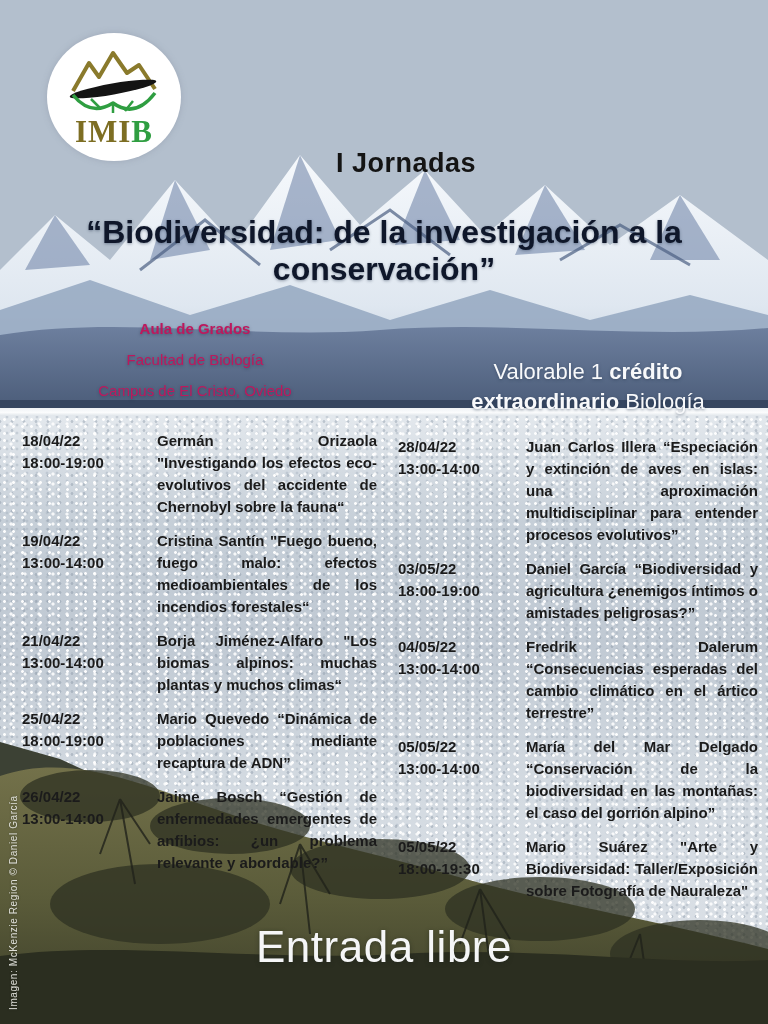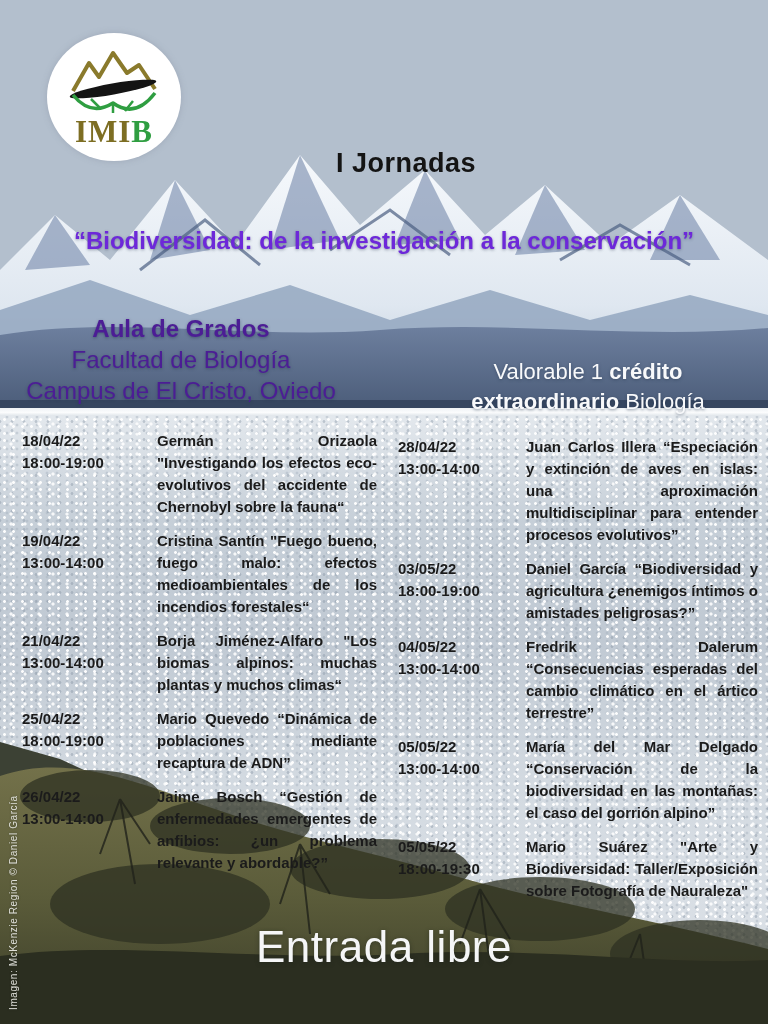--- a/index.html
+++ b/index.html
@@ -38,25 +38,25 @@
   .imib-word { font-family:"Liberation Serif", serif; font-weight:bold; font-size:31px; letter-spacing:1px; line-height:1; }
   .imib-word .imi { color:#7d6e23; }
   .imib-word .b { color:#2f9e41; }
   .imib-emblem { position:absolute; top:10px; left:14px; }
   .logo-oviedo { left:604px; top:28px; width:122px; height:124px; display:flex; flex-direction:column; align-items:center; justify-content:space-between; padding:10px 6px 9px; text-align:center; }
   .oviedo-text { font-size:10px; line-height:12px; color:#3a3a3a; white-space:pre-line; }
 
   
   .event-title { position:absolute; left:0; top:148px; width:768px; text-align:center;
     font-size:27px; font-weight:bold; color:#141414; letter-spacing:.5px;padding-left:44px; }
-  .main-title { position:absolute; left:64px; top:222px; width:640px; text-align:center;
-    font-size:24px; line-height:37px; font-weight:bold; color:#6d28d9;
+  .main-title { position:absolute; left:64px; top:214px; width:640px; text-align:center;
+    font-size:32px; line-height:37px; font-weight:bold; color:#0f172a;
     text-shadow:0 1px 3px rgba(40,55,80,.45); }
-  .venue { position:absolute; left:16px; top:313px; width:330px; text-align:center;
-    color:#4c1d95; font-size:24px; line-height:31px; text-shadow:0 1px 3px rgba(40,55,80,.5); }
+  .venue { position:absolute; left:30px; top:313px; width:330px; text-align:center;
+    color:#be185d; font-size:15px; line-height:31px; text-shadow:0 1px 3px rgba(40,55,80,.5); }
   .venue .bold { font-weight:bold; }
   .course-credit { position:absolute; left:420px; top:333px; width:336px; text-align:center;
     color:#f8f9fb; font-size:22px; line-height:30px; text-shadow:0 1px 3px rgba(40,55,80,.5);margin-top:24px; }
   .course-credit b { font-weight:bold; }
 
   
   .schedule { position:absolute; left:0; top:0; width:768px; z-index:2; color:#1b1b1b; }
   .col { position:absolute; }
   .col-left { left:22px; top:430px; width:355px; }
   .col-right { left:398px; top:436px; width:360px; }

